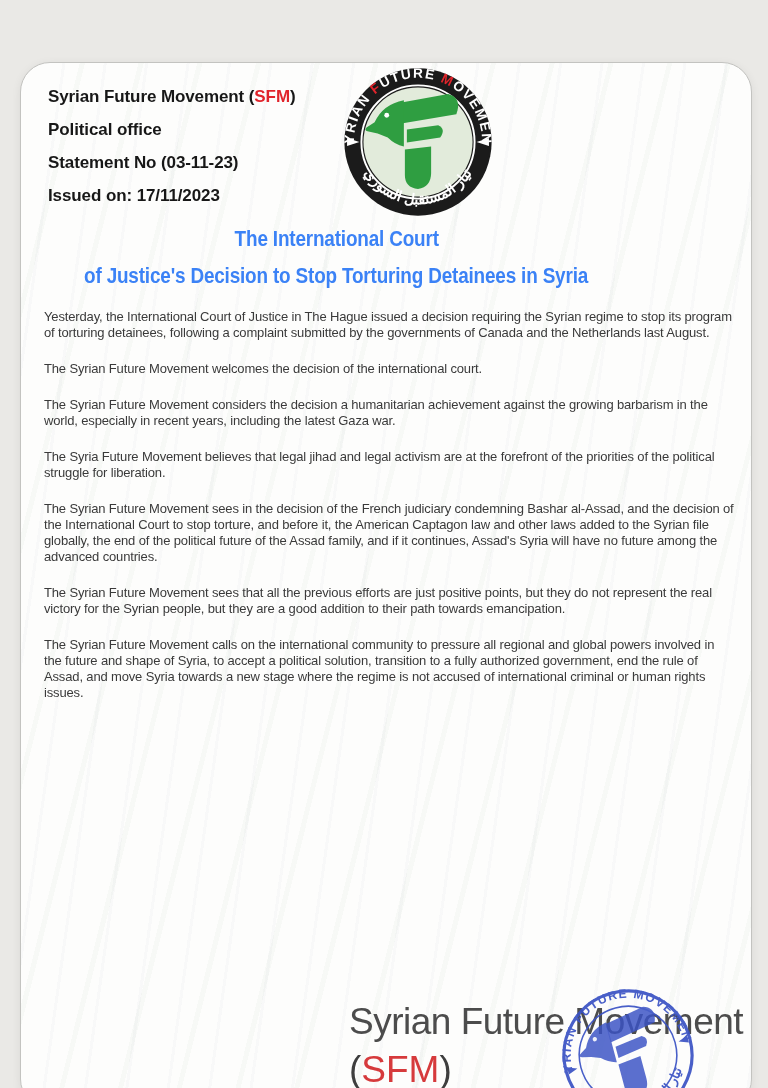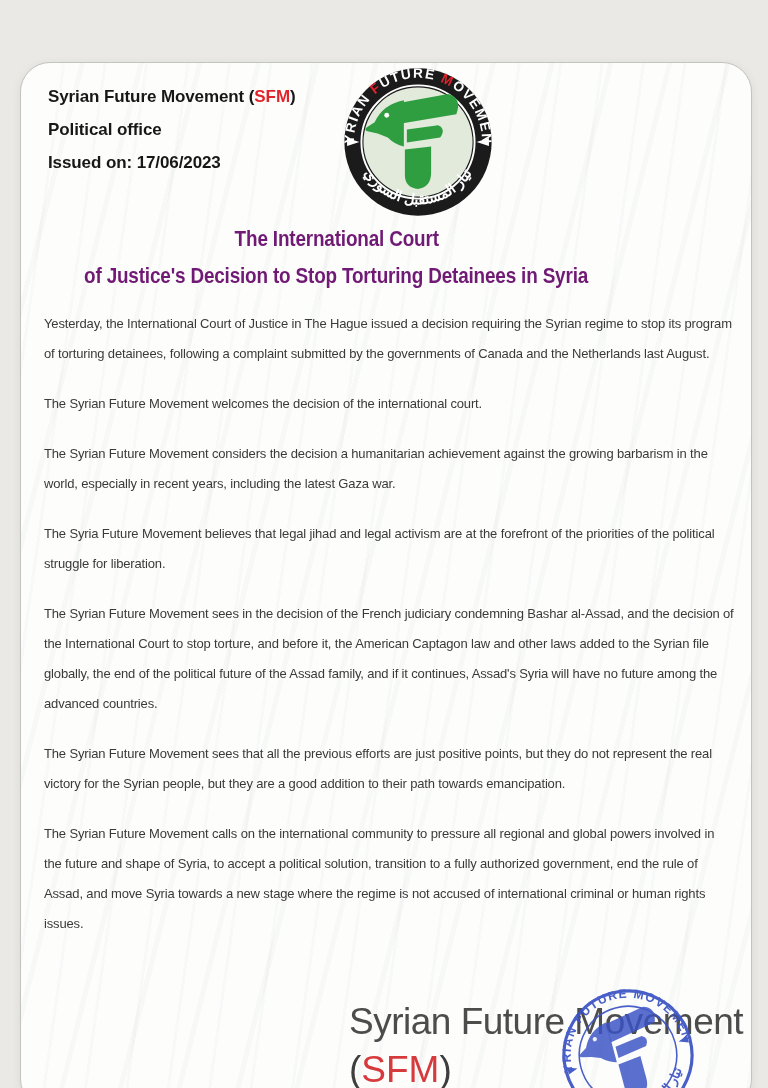--- a/index.html
+++ b/index.html
@@ -29,32 +29,32 @@
   .header-block{
     position:absolute;left:27px;top:24px;
     font-weight:700;font-size:17px;color:#171717;
   }
   .header-block div{margin-bottom:13px;letter-spacing:-.1px;}
   .logo{
     position:absolute;left:322px;top:4px;width:150px;height:150px;
   }
   .title-block{
     position:absolute;left:0;top:163px;width:631px;text-align:center;
-    font-weight:700;color:#701a75;
+    font-weight:700;color:#3b82f6;
   }
   .title-line{
     display:inline-block;
     font-size:22px;letter-spacing:-.2px;
     transform:scaleX(.86);transform-origin:center;
     white-space:nowrap;
   }
   .title-line.second{margin-top:11px;}
   .body-text{
     position:absolute;left:23px;top:246px;width:690px;
-    font-size:13px;line-height:30px;color:#3a3a3a;
+    font-size:13px;line-height:16px;color:#3a3a3a;
     letter-spacing:-.15px;
   }
   .body-text p{margin:0 0 20px 0;}
   .signature{
     position:absolute;left:328px;top:938px;width:340px;
     text-align:left;color:#4c4c4c;z-index:1;
   }
   .sig-line1{font-size:37px;letter-spacing:-.5px;white-space:nowrap;}
   .sig-line2{font-size:37px;margin-top:6px;letter-spacing:0;}
   .sig-paren{color:#3e3e3e;}
@@ -66,21 +66,22 @@
   .ring-text{font-family:"Liberation Sans",sans-serif;font-weight:700;}
 </style>
 </head>
 <body>
 
 <div class="page">
 
   <div class="header-block">
     <div><span>Syrian Future Movement (</span><span class="sig-accent" style="color:#e0242b">SFM</span><span>)</span></div>
     <div>Political office</div>
-    <div>Issued on: 17/06/2023</div>
+    <div>Statement No (03-11-23)</div>
+    <div>Issued on: 17/11/2023</div>
   </div>
 
   <div class="logo">
     <svg viewBox="0 0 110 110" width="150" height="150">
       <defs>
         <g id="eagle-shape">
           <path d="M40,17 L85,9 Q99,13 93,29 L40,38 Z"></path>
           <path d="M41,15 Q20,19 12,37 L4,42 Q1,45 6,46 L15,48 L25,52 Q32,59 41,61 Z"></path>
           <path d="M44,44 L75,40 Q83,44 77,52 L44,57 Z"></path>
           <path d="M42,64 L68,61 L68,87 Q68,101 55,103 Q42,102 42,89 Z"></path>

